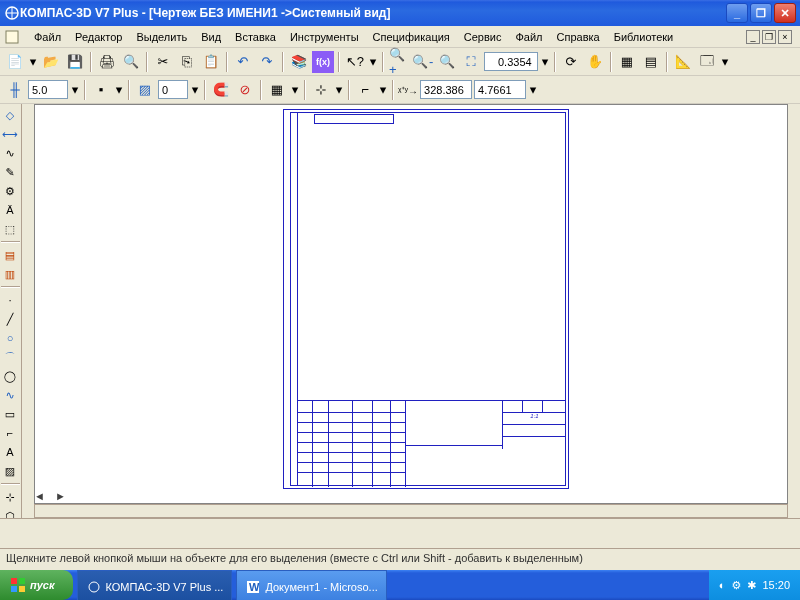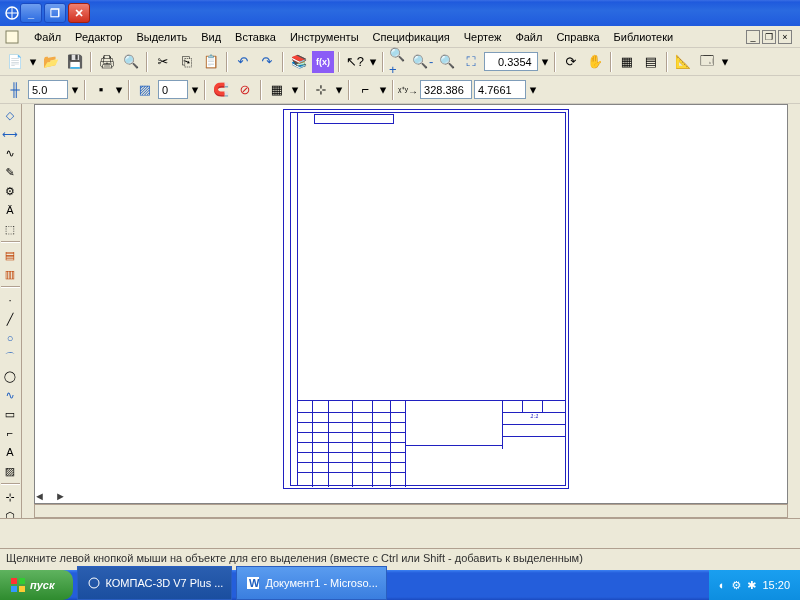--- a/index.html
+++ b/index.html
@@ -22,54 +22,55 @@
 .leftbar { position:absolute; left:0; top:104px; width:22px; bottom:30px; background:#ece9d8; border-right:1px solid #b0a090; display:flex; flex-direction:column; padding:2px 1px; gap:1px; }
 .leftbar .tb-btn { width:18px; height:18px; font-size:11px; }
 .leftbar .sep { height:2px; border-top:1px solid #b0a090; border-bottom:1px solid #fff; margin:2px 0; }
 .canvas-wrap { position:absolute; left:22px; top:104px; right:0; bottom:82px; background:#ece9d8; }
 .canvas { position:absolute; left:12px; top:0; right:12px; bottom:14px; background:#fff; border:1px solid #848484; }
 .drawing { position:absolute; left:248px; top:4px; width:286px; height:380px; border:1px solid #2020c0; }
 .drawing * { border-color:#2020c0 !important; }
 .scroll-h { position:absolute; left:12px; right:12px; bottom:0; height:14px; background:#ece9d8; border:1px solid #b0a090; }
 .paging { position:absolute; left:12px; bottom:16px; display:flex; gap:10px; font-size:12px; color:#404040; }
 .statusbar { position:absolute; left:0; right:0; bottom:30px; height:22px; background:#ece9d8; border-top:1px solid #b0a090; padding:3px 6px; font-size:11px; color:#303030; }
-.taskbar { position:absolute; left:0; right:0; bottom:0; height:30px; background:linear-gradient(#3c81f3,#245edb 10%,#245edb 90%,#1a4ac0); display:flex; align-items:flex-end; }
+.taskbar { position:absolute; left:0; right:0; bottom:0; height:30px; background:linear-gradient(#3c81f3,#245edb 10%,#245edb 90%,#1a4ac0); display:flex; align-items:flex-start; }
 .start { height:30px; padding:0 18px 0 10px; background:linear-gradient(#5fb35f,#2e8b2e); color:#fff; font-weight:bold; font-style:italic; font-size:14px; border-radius:0 10px 10px 0; display:flex; align-items:center; gap:4px; }
 .task { height:24px; margin-left:4px; padding:16px 8px; background:linear-gradient(#5a9cef,#3a7edf); border:1px solid #2a5ec0; color:#fff; display:flex; align-items:center; gap:4px; font-size:11px; max-width:160px; overflow:hidden; white-space:nowrap; }
 .task.active { background:linear-gradient(#2a5eb0,#1a4e9f); }
 .tray { margin-left:auto; height:30px; background:linear-gradient(#1a9ff0,#0d8ee0); display:flex; align-items:center; gap:6px; padding:0 10px; color:#fff; font-size:11px; }
 svg.ico { width:16px; height:16px; }
 </style>
 </head>
 <body>
 
 <div class="titlebar">
   <svg class="ico">
       <circle cx="8" cy="8" r="6" fill="none" stroke="#fff" stroke-width="1.5"></circle>
       <path d="M8 2v12M2 8h12" stroke="#fff"></path>
     </svg>
+  <span class="title">КОМПАС-3D V7 Plus - [Чертеж БЕЗ ИМЕНИ1 -&gt;Системный вид]</span>
   <div class="winbtns">
     <div class="winbtn min">_</div>
     <div class="winbtn max">❐</div>
     <div class="winbtn close">✕</div>
   </div>
 </div>
 
 <div class="menubar">
   <svg class="ico app-icon">
       <rect x="2" y="2" width="12" height="12" fill="#fffae0" stroke="#808060"></rect>
     </svg>
   <span class="m"><span>Файл</span></span>
   <span class="m"><span>Редактор</span></span>
   <span class="m"><span>Выделить</span></span>
   <span class="m"><span>Вид</span></span>
   <span class="m"><span>Вставка</span></span>
   <span class="m"><span>Инструменты</span></span>
   <span class="m"><span>Спецификация</span></span>
-  <span class="m"><span>Чертеж</span></span>
+  <span class="m"><span>Сервис</span></span>
   <span class="m"><span>Файл</span></span>
   <span class="m"><span>Справка</span></span>
   <span class="m"><span>Библиотеки</span></span>
   <div class="mdi-ctrl">
     <span>_</span>
     <span>❐</span>
     <span>×</span>
   </div>
 </div>
 

